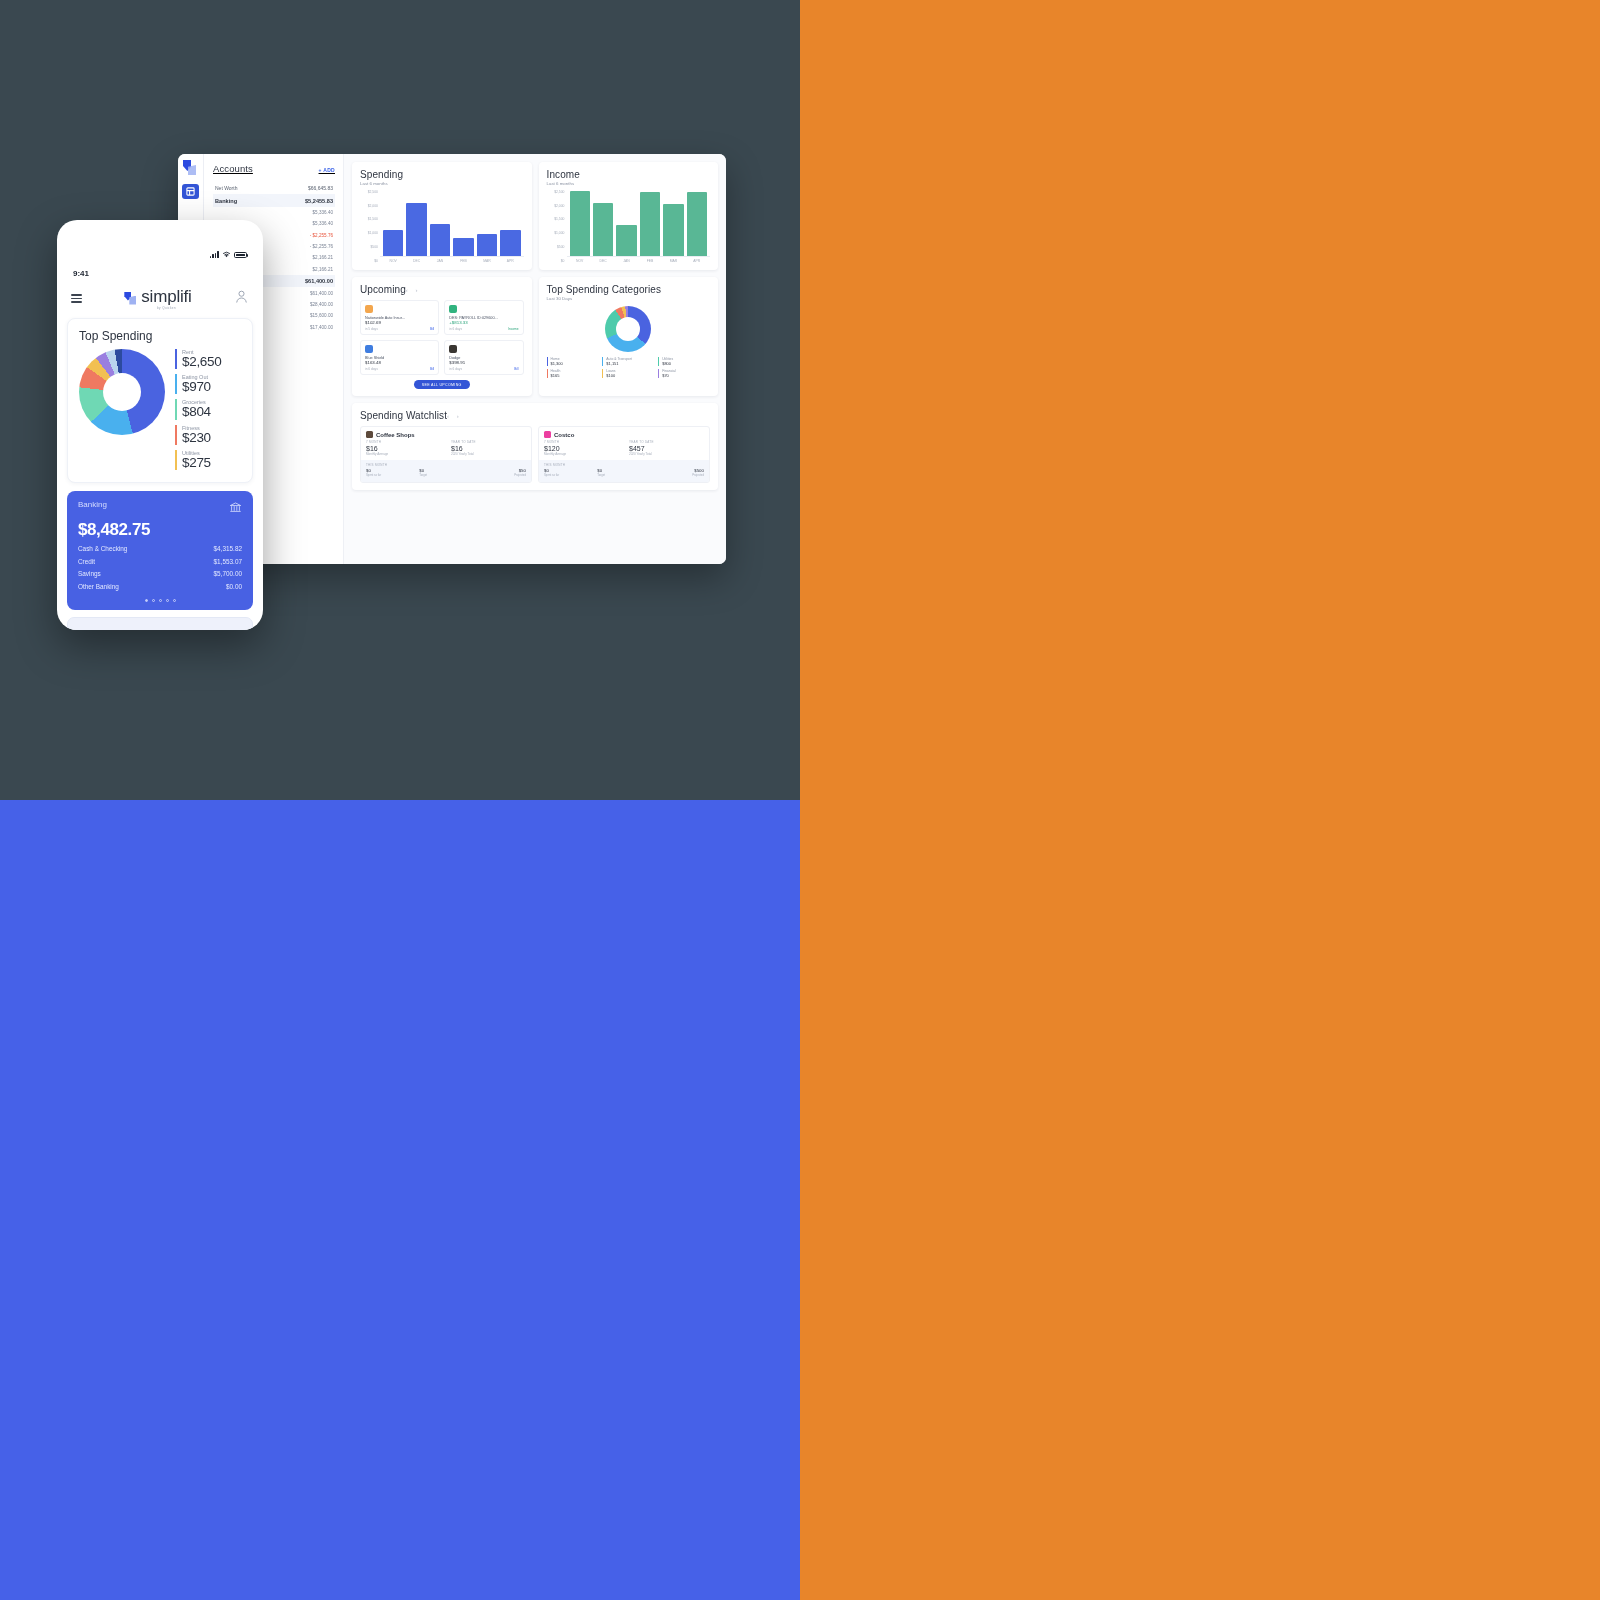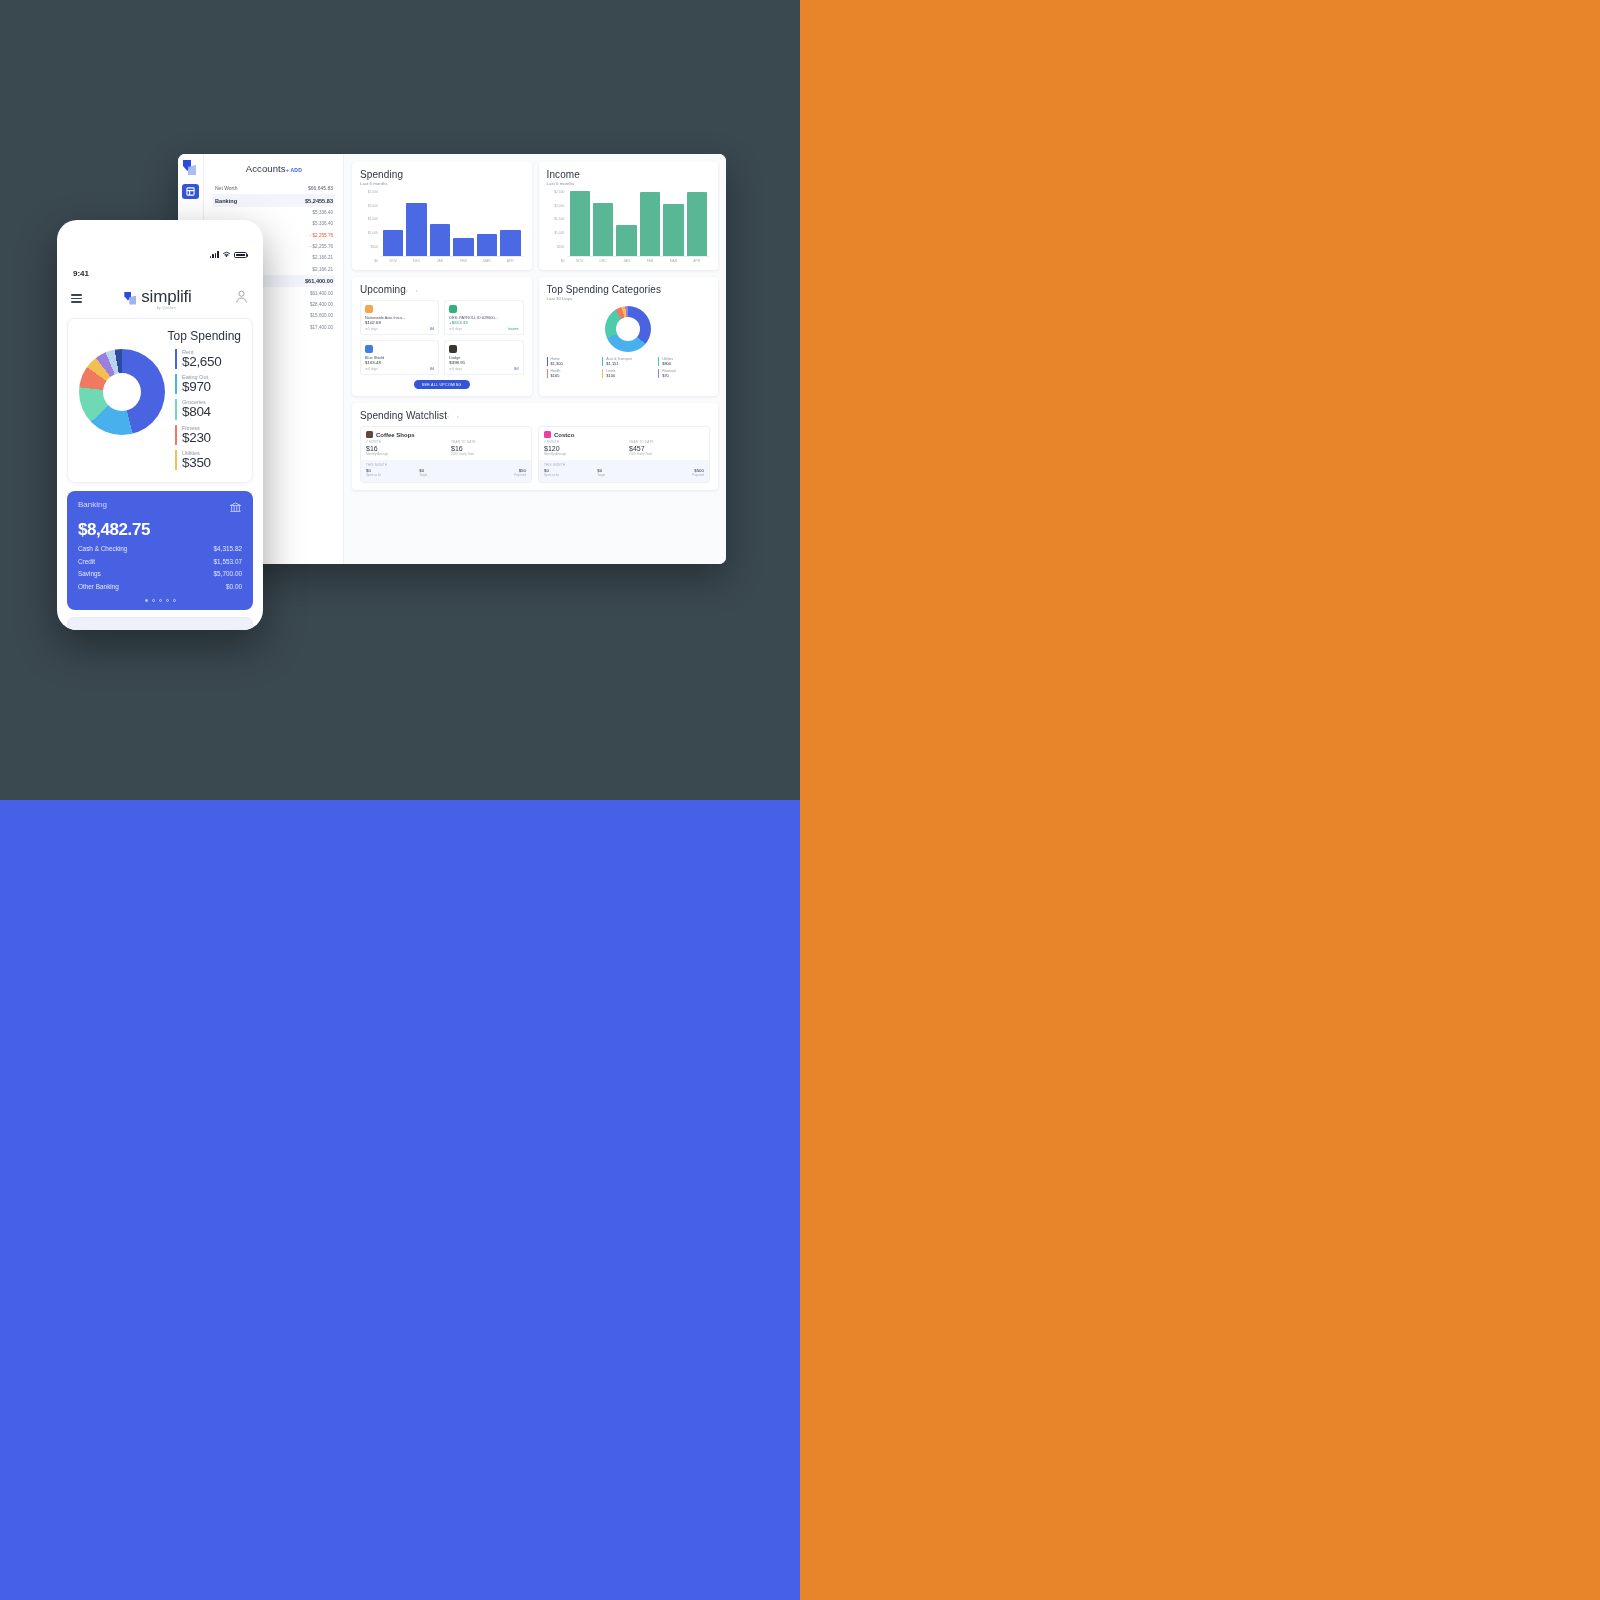--- a/index.html
+++ b/index.html
@@ -30,21 +30,21 @@
         background:#2b4ae0; clip-path:polygon(0 0,100% 0,100% 62%,55% 100%,0 55%); }
   .rail-logo .lg2 { position:absolute; left:6px; top:5px; width:8px; height:10px;
         background:#9fb2f2; clip-path:polygon(0 18%,100% 0,100% 100%,0 100%); opacity:.85;}
   .rail-btn { width:17px; height:15px; border-radius:3px; background:#3355d6;
               display:flex; align-items:center; justify-content:center; }
   .rail-btn svg { width:9px; height:9px; }
   .dsk-body { flex:1; display:flex; background:#fafbfd; }
 
   .dsk-left { width:140px; background:#fff; border-right:1px solid #eef0f5;
               padding:9px 8px 0 9px; }
-  .acc-head { display:flex; justify-content:center; align-items:baseline; margin-bottom:8px; }
+  .acc-head { display:flex; justify-content:space-between; align-items:baseline; margin-bottom:8px;text-decoration:underline; }
   .acc-title { font-size:9.5px; color:#2e3440; font-weight:400; letter-spacing:.1px;}
   .acc-add { font-size:5px; color:#3b63e8; font-weight:700; letter-spacing:.3px; }
   .acc-row { display:flex; justify-content:space-between; font-size:5px; padding:3.2px 2px;
              color:#5a6270; }
   .acc-row.grp { background:#f2f5fb; font-weight:600; color:#2e3440; font-size:5.6px; }
   .acc-row.sub { color:#7b8495; padding-left:10px; font-size:4.6px; }
   .acc-row.neg .v { color:#e8553d; }
   .acc-row .v { font-variant-numeric:tabular-nums; }
 
   .dsk-right { flex:1; padding:8px 8px 0 8px; display:flex; flex-direction:column; gap:7px; }
@@ -135,21 +135,21 @@
   .sp-mark .m1 { position:absolute; left:0; top:0; width:7px; height:9px; background:#2b4ae0;
         clip-path:polygon(0 0,100% 0,100% 60%,52% 100%,0 52%); }
   .sp-mark .m2 { position:absolute; left:5px; top:4px; width:7px; height:9px; background:#9fb2f2;
         clip-path:polygon(0 20%,100% 0,100% 100%,0 100%); }
   .sp-wm { font-size:17px; color:#2d3440; letter-spacing:-.2px; }
   .sp-wm-sub { font-size:3px; color:#9aa2b1; letter-spacing:.4px; text-align:center; margin-top:-1px;}
   .sp-avatar svg { width:15px; height:15px; }
 
   .sp-card { background:#fff; border:1px solid #eef1f7; border-radius:8px; margin:0 2px;
              padding:10px 11px 12px 11px; box-shadow:0 1px 4px rgba(40,50,80,.06); }
-  .sp-card-t { font-size:12px; color:#2d3440;text-align:right; }
+  .sp-card-t { font-size:12px; color:#2d3440; }
   .sp-flex { display:flex; margin-top:6px; gap:10px; }
   .sp-donut { width:86px; height:86px; border-radius:50%; position:relative; flex:none; }
   .sp-donut::after { content:""; position:absolute; left:50%; top:50%; width:38px; height:38px;
         transform:translate(-50%,-50%); background:#fff; border-radius:50%; }
   .sp-legend { flex:1; display:flex; flex-direction:column; gap:5px; }
   .sp-li { border-left:2.4px solid #ccc; padding-left:5px; }
   .sp-ln { font-size:5.5px; color:#8d95a4; }
   .sp-lv { font-size:13.5px; color:#2d3440; line-height:1.05; letter-spacing:-.3px; }
 
   .sp-bank { background:#4861e3; border-radius:8px; margin:8px 2px 0 2px; padding:9px 11px 8px 11px;
@@ -544,21 +544,21 @@
               <div class="sp-li" style="border-left-color: rgb(111, 216, 180);">
                 <div class="sp-ln">Groceries</div>
                  <div class="sp-lv">$804</div>
               </div>
               <div class="sp-li" style="border-left-color: rgb(239, 121, 97);">
                 <div class="sp-ln">Fitness</div>
                  <div class="sp-lv">$230</div>
               </div>
               <div class="sp-li" style="border-left-color: rgb(242, 192, 82);">
                 <div class="sp-ln">Utilities</div>
-                 <div class="sp-lv">$350</div>
+                 <div class="sp-lv">$275</div>
               </div>
             </div>
         </div>
       </div>
 
       <div class="sp-bank">
         <div class="sp-bank-h">
           <div>
             <div class="sp-bank-l">Banking</div>
             <div class="sp-bank-v">$8,482.75</div>

